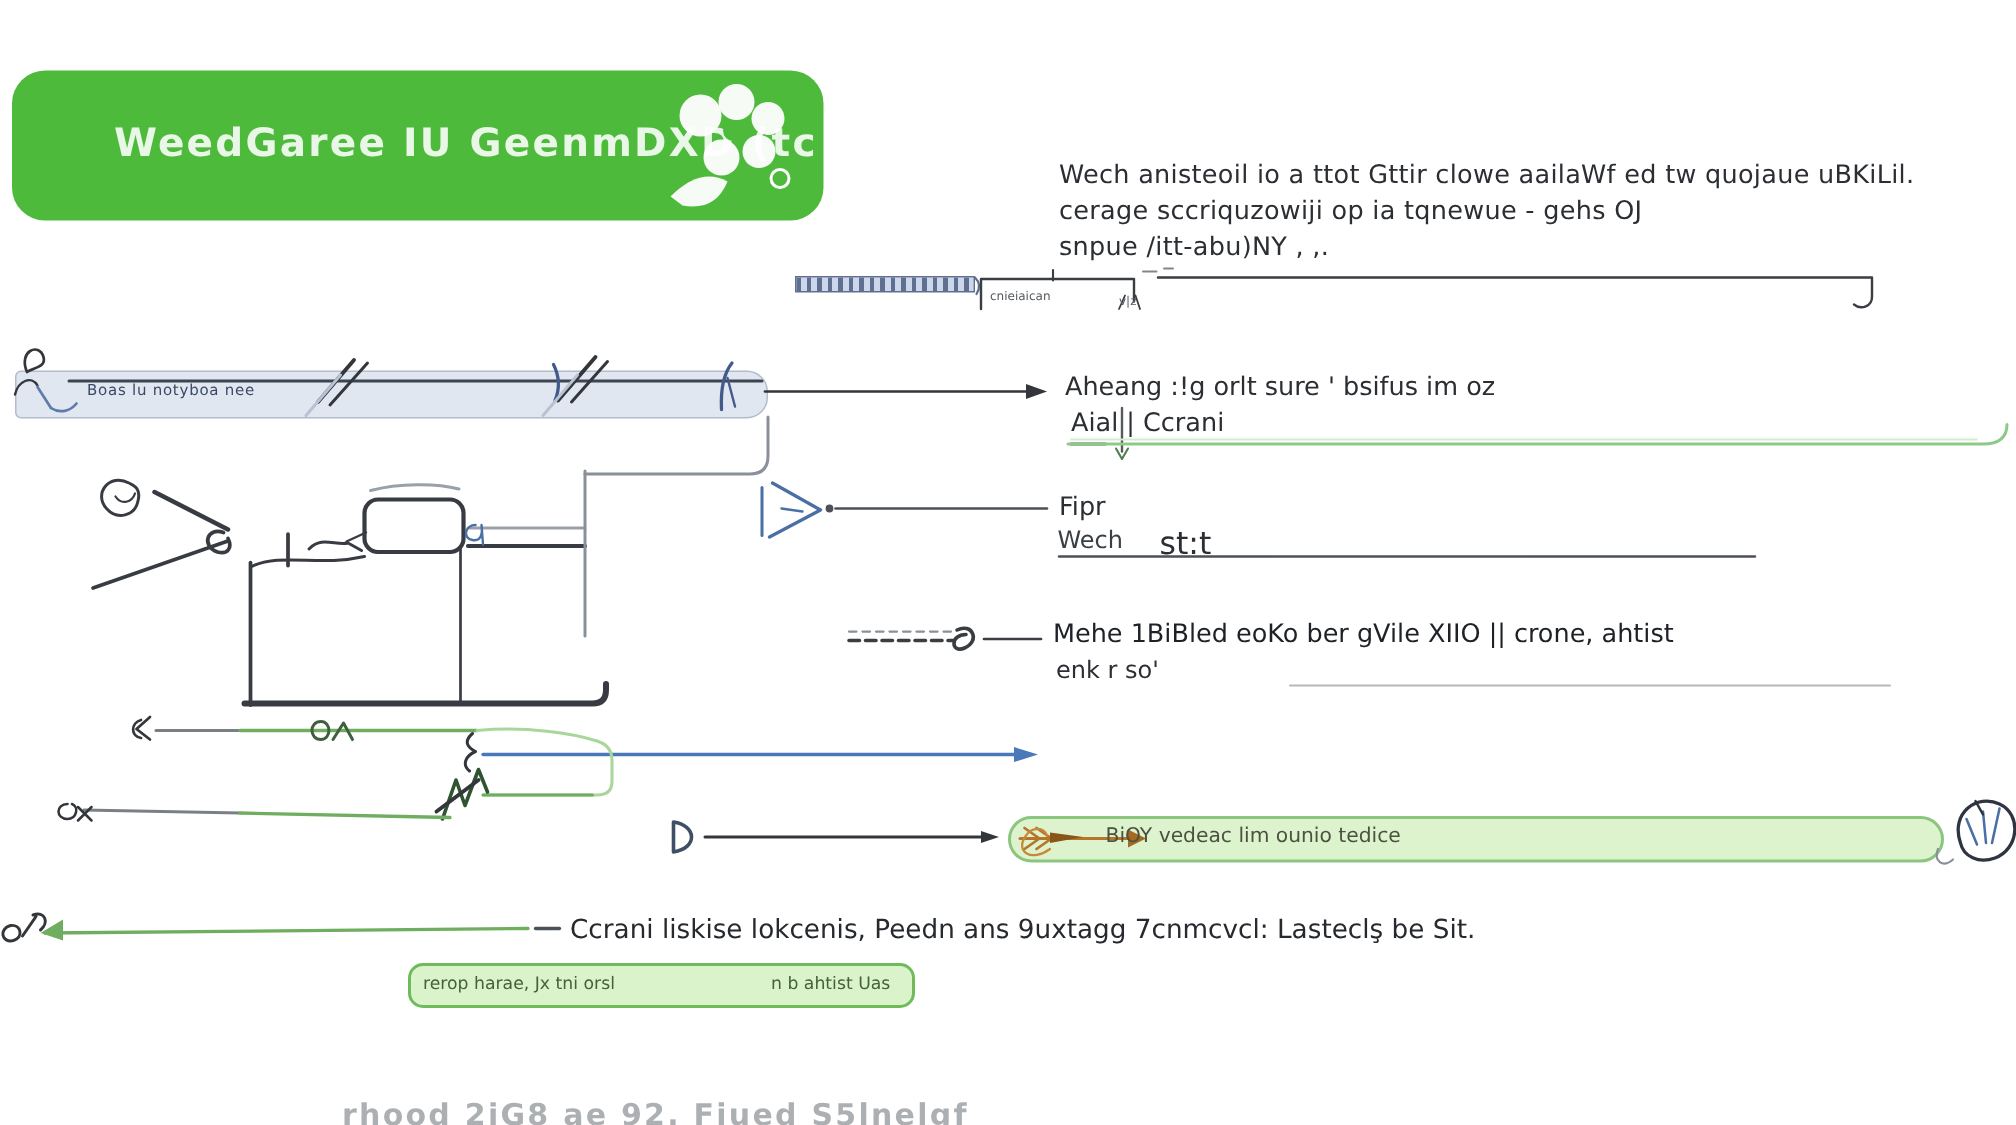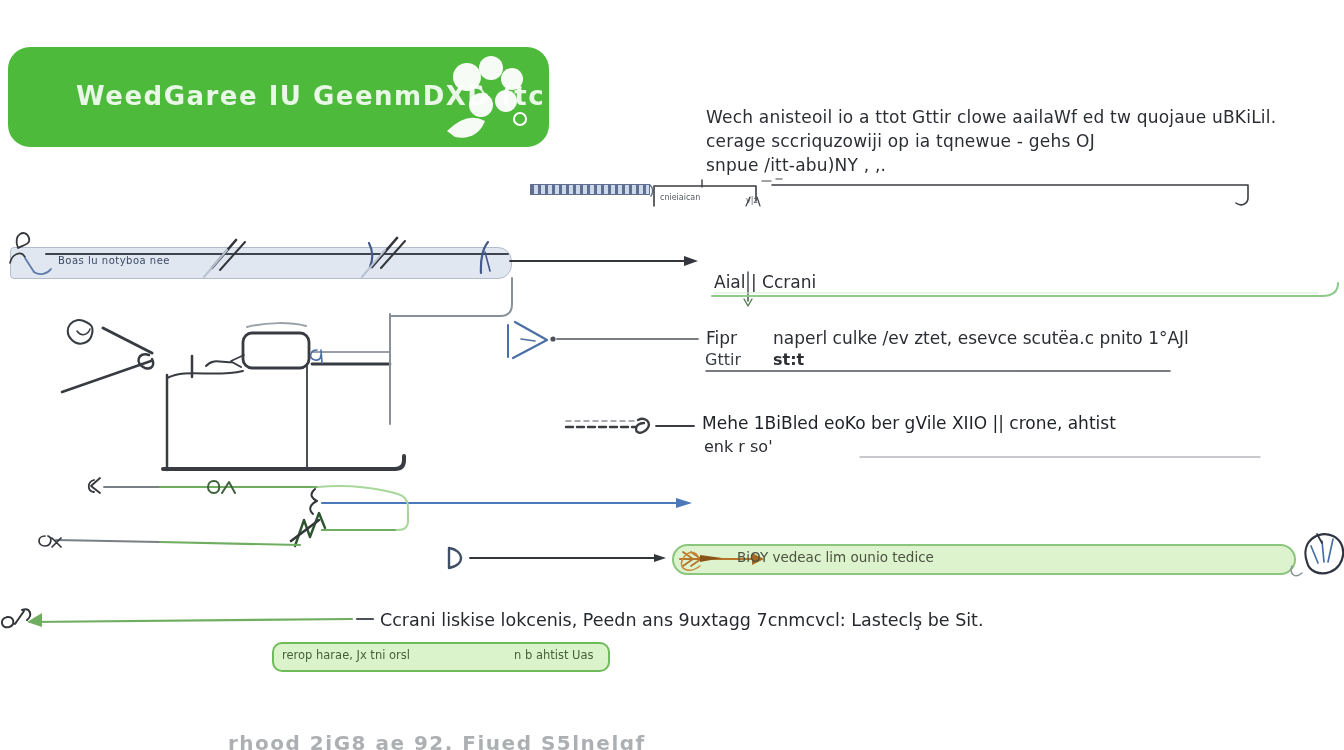--- a/index.html
+++ b/index.html
@@ -202,26 +202,26 @@
 
   <div class="txt" style="left:58px;top:255px;font-size:10px;color:#3a4a66;letter-spacing:.5px">Boas lu notyboa nee</div>
 
   <div class="txt" style="left:706px;top:107px;font-size:17px;letter-spacing:.2px">Wech anisteoil io a ttot Gttir clowe aailaWf ed tw quojaue uBKiLil.</div>
   <div class="txt" style="left:706px;top:131px;font-size:17px;letter-spacing:.2px">cerage sccriquzowiji op ia tqnewue - gehs OJ</div>
   <div class="txt" style="left:706px;top:155px;font-size:17px;letter-spacing:.2px">snpue /itt-abu)NY      , ,.</div>
 
   <div class="txt" style="left:660px;top:193px;font-size:8px;color:#555a60">cnieiaican</div>
   <div class="txt" style="left:746px;top:196px;font-size:8px;color:#555a60">v|z</div>
 
+  <div class="txt" style="left:710px;top:248px;font-size:17px">Aheang :!g orlt sure ' bsifus im oz</div>
   <div class="txt" style="left:714px;top:272px;font-size:17px">Aial | Ccrani</div>
 
   <div class="txt" style="left:706px;top:328px;font-size:17px">Fipr</div>
-  <div class="txt" style="left:705px;top:350px;font-size:16px;color:#3a3f45">Gttir</div>
-  <div class="txt" style="left:773px;top:328px;font-size:17px">naperl culke /ev ztet, esevce scutëa.c pnito 1°AJl</div>
-  <div class="txt" style="left:773px;top:350px;font-size:16px;font-weight:bold">st:t</div>
+  <div class="txt" style="left:705px;top:350px;font-size:16px;color:#3a3f45">Wech</div>
+  <div class="txt" style="left:773px;top:350px;font-size:21px;font-weight:normal">st:t</div>
 
   <div class="txt" style="left:702px;top:413px;font-size:17px;color:#1e2126">Mehe 1BiBled eoKo ber gVile XIIO || crone, ahtist</div>
   <div class="txt" style="left:704px;top:437px;font-size:16px">enk r so'</div>
 
 
   <div class="txt" style="left:737px;top:549px;font-size:13.5px;color:#4c5240">BiOY vedeac lim ounio tedice</div>
 
   <div class="txt" style="left:380px;top:610px;font-size:17.5px;color:#26292e">Ccrani liskise lokcenis, Peedn ans 9uxtagg 7cnmcvcl: Lasteclş be Sit.</div>
 
   <div class="txt" style="left:282px;top:648px;font-size:11.5px;color:#46603c">rerop harae, Jx tni orsl</div>

